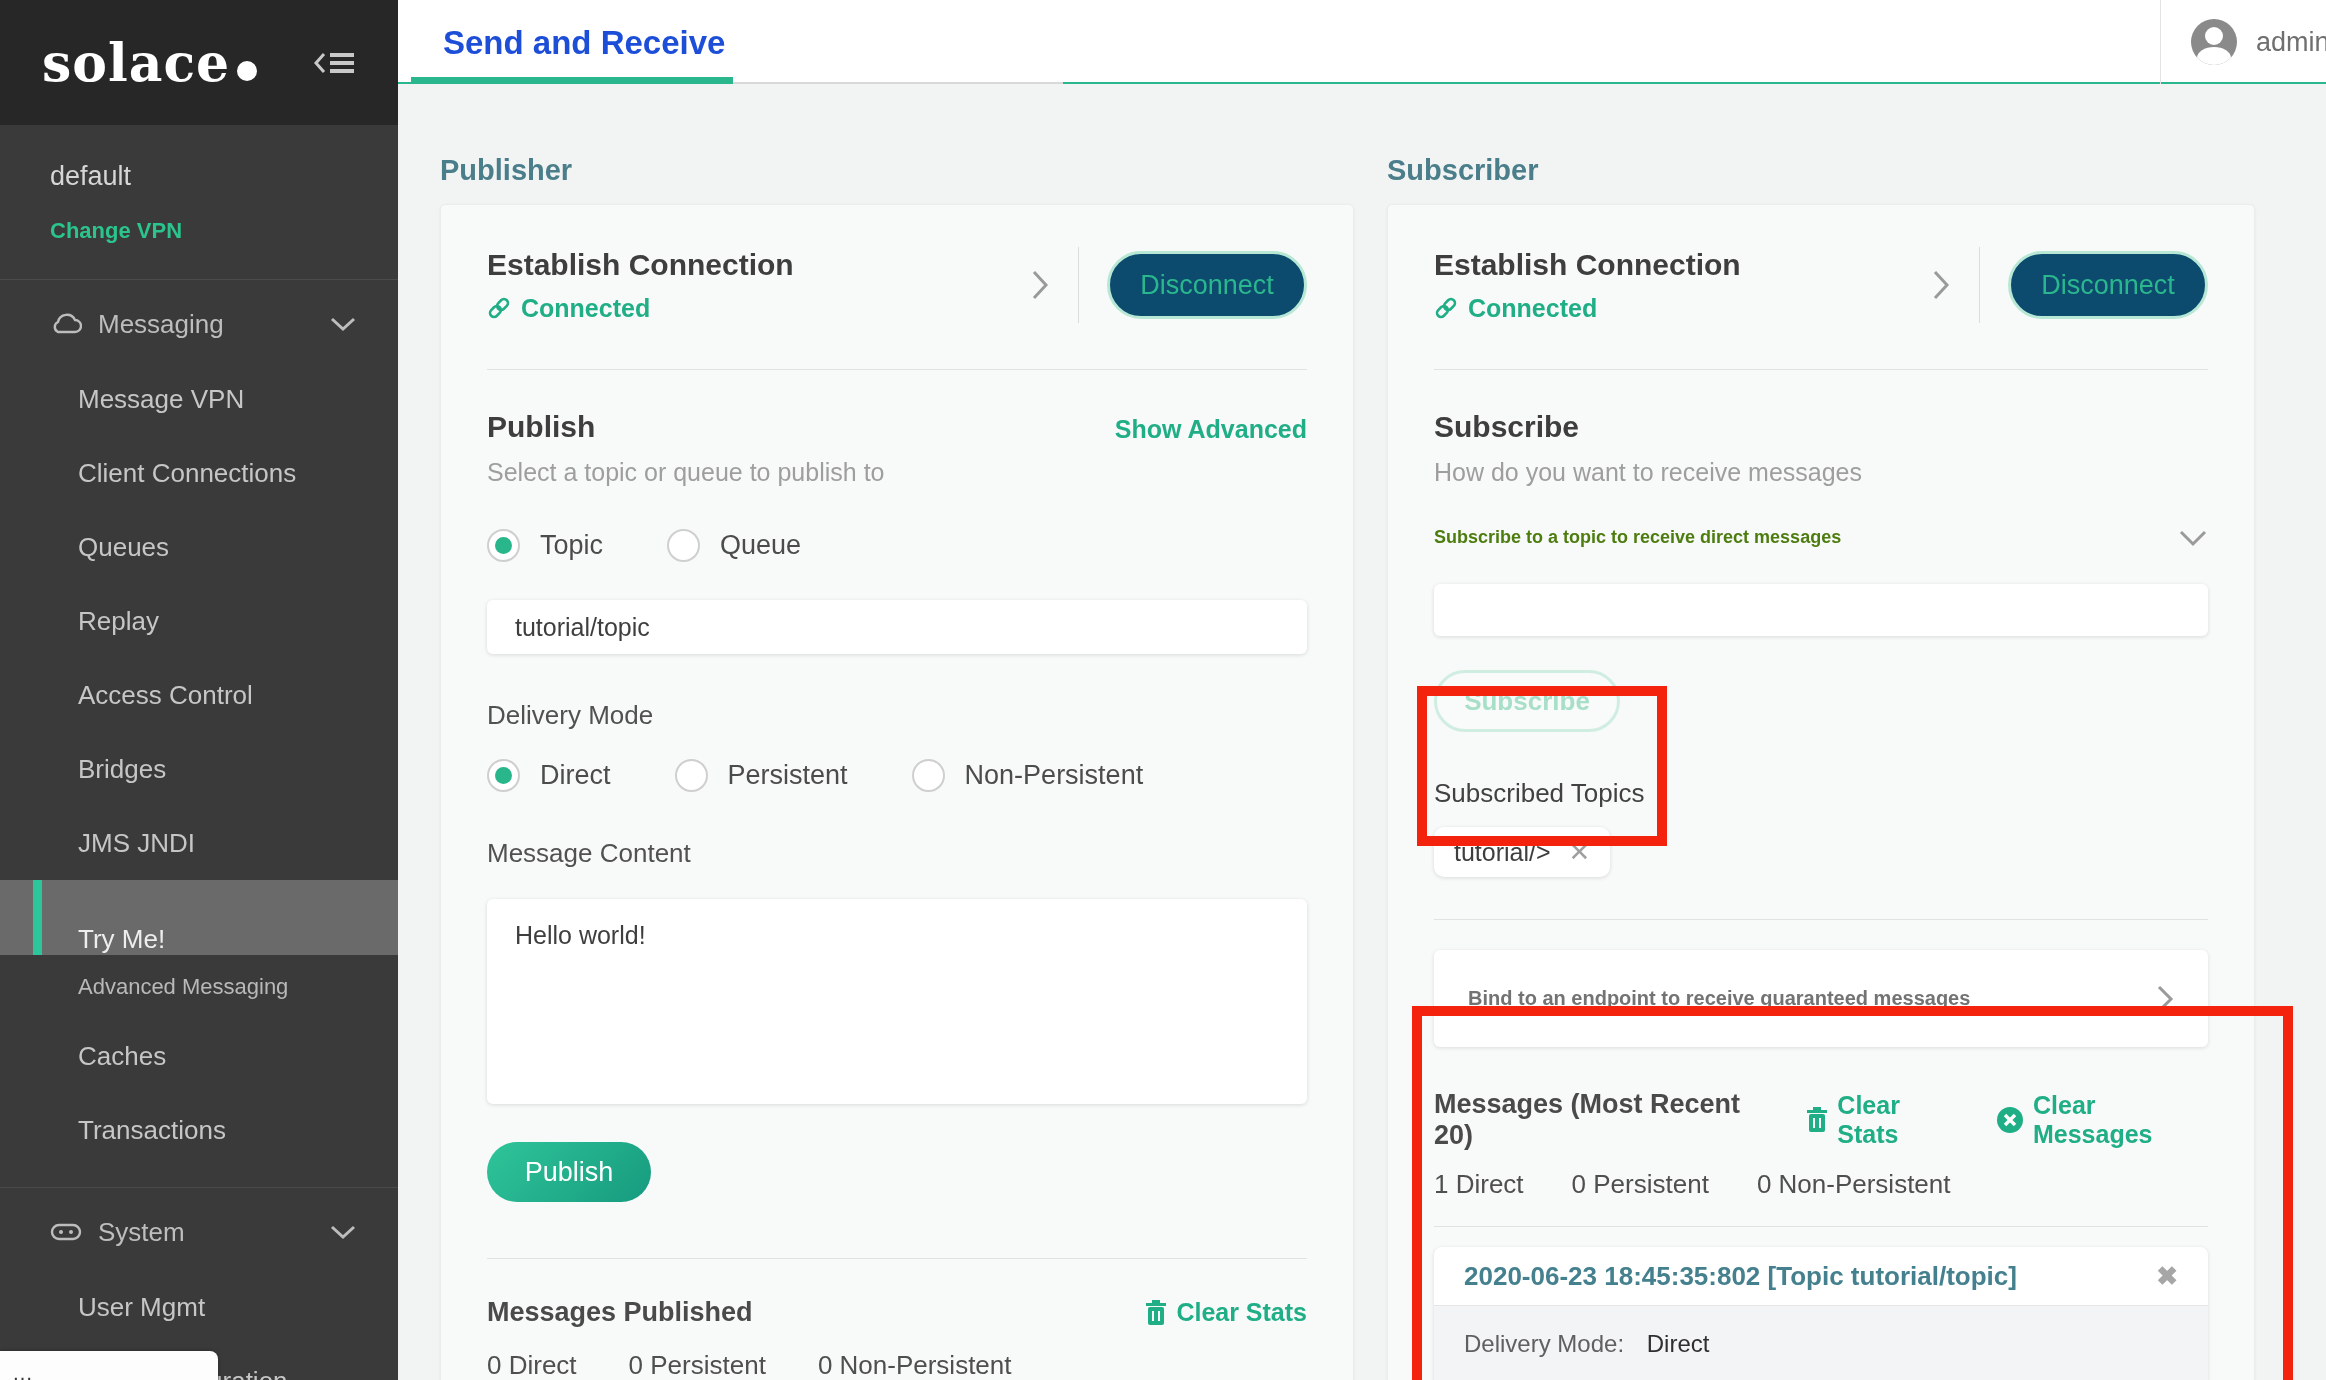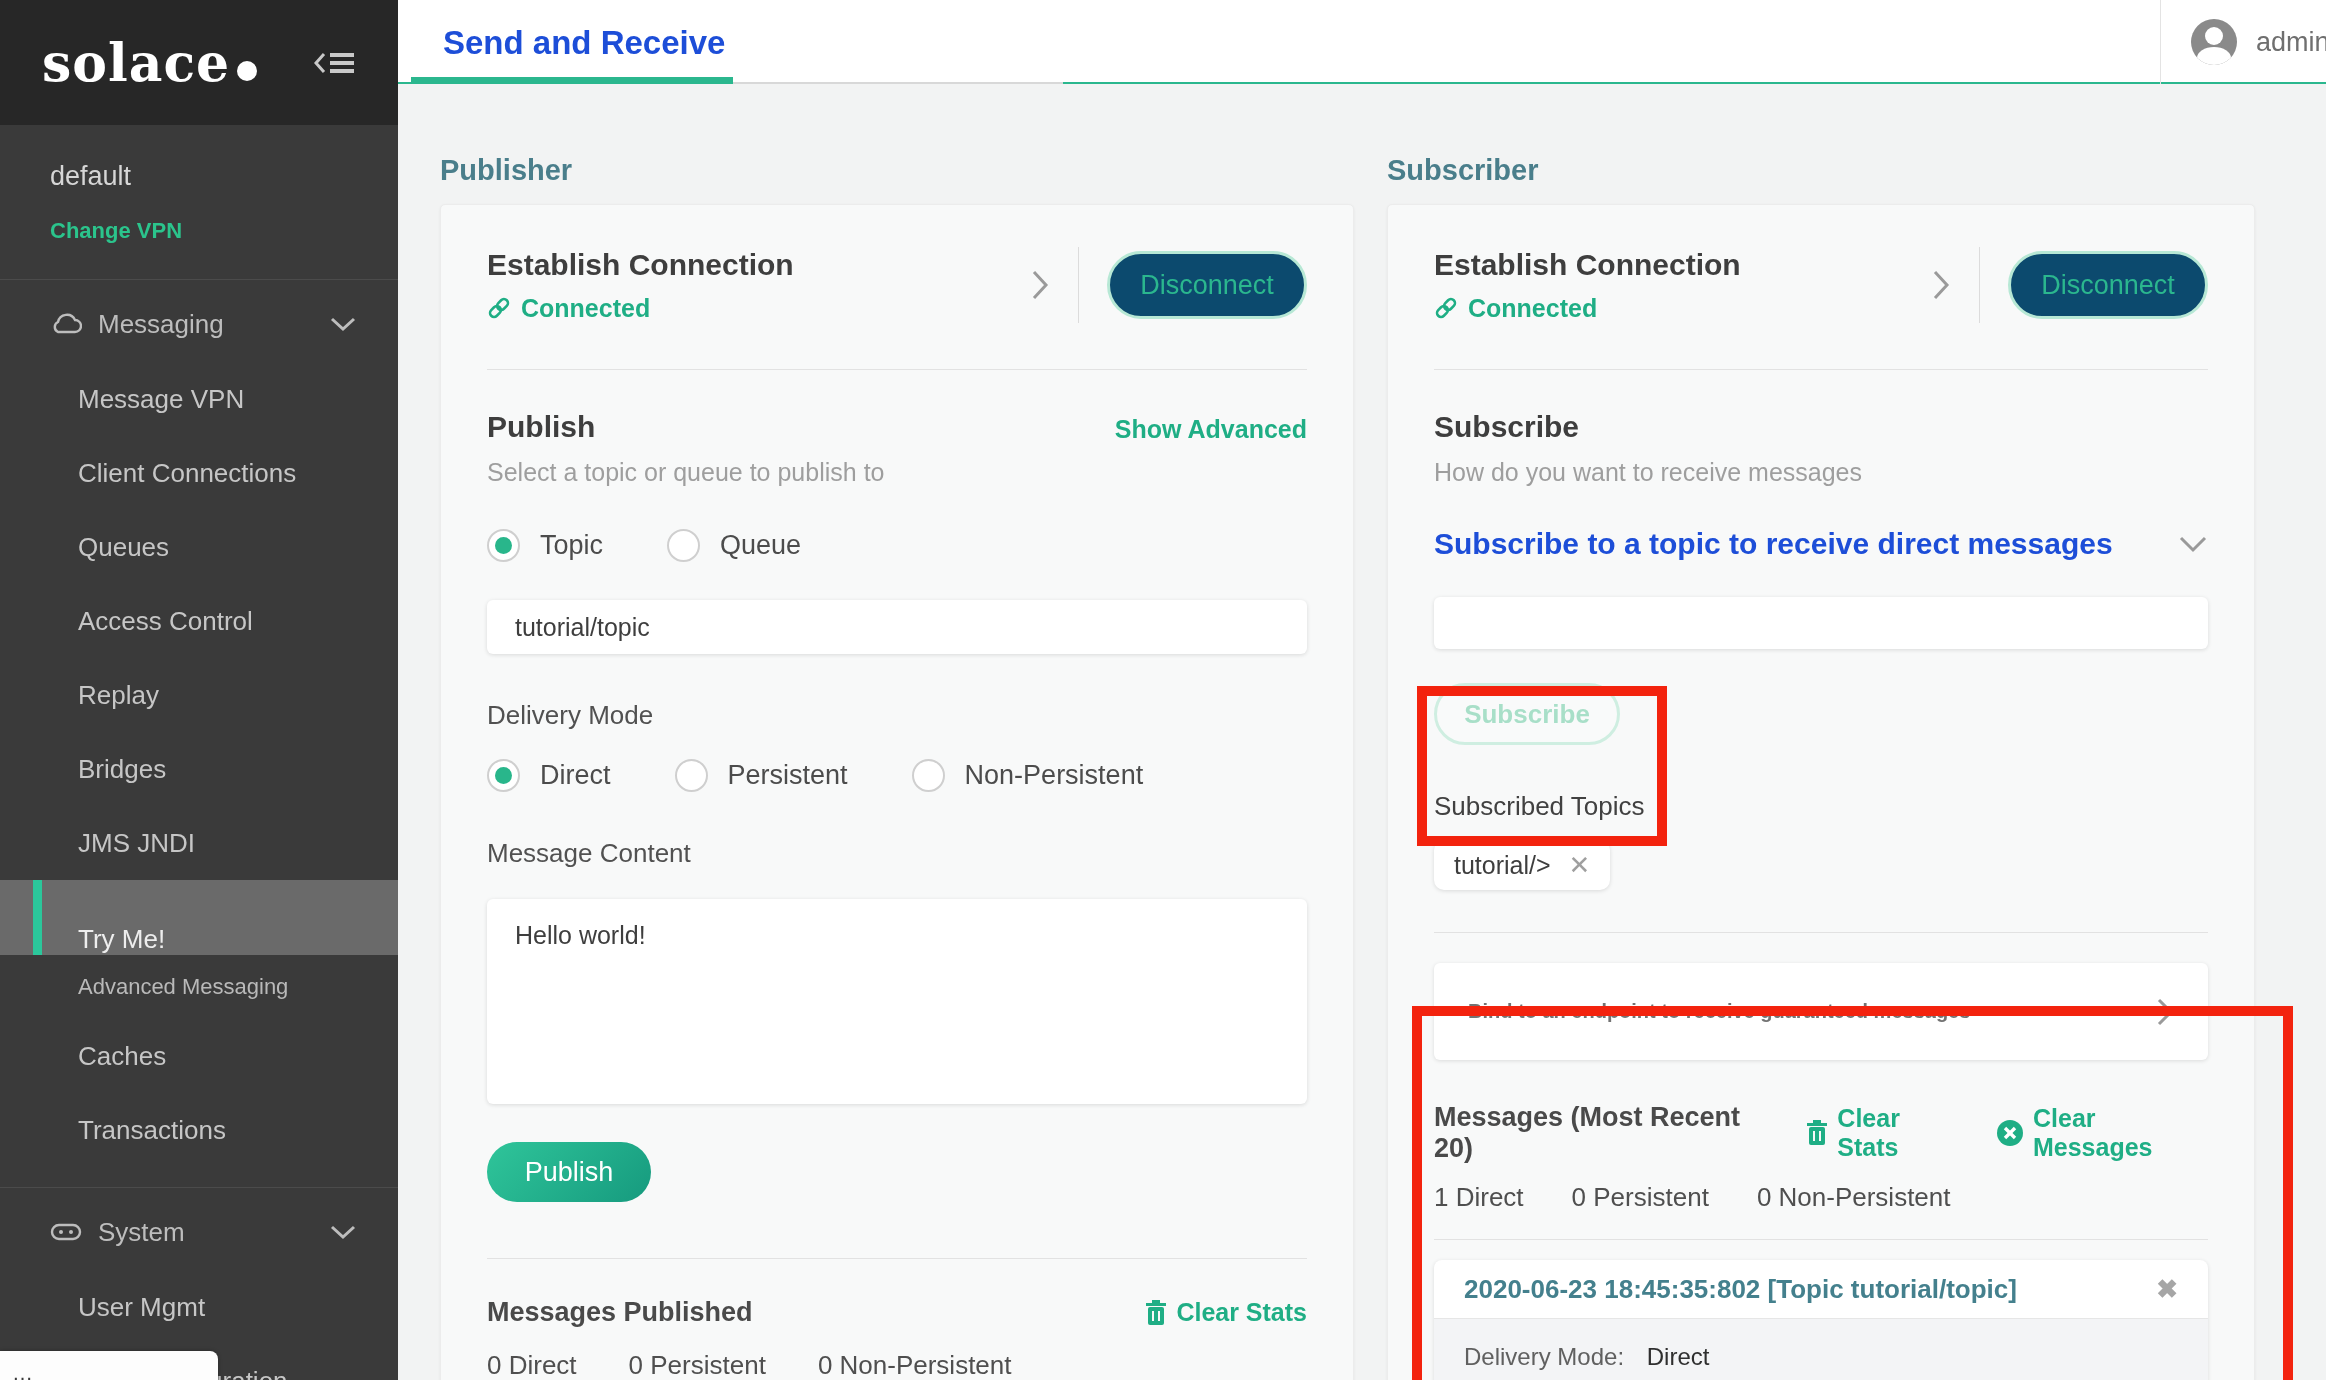--- a/index.html
+++ b/index.html
@@ -70,21 +70,21 @@
   .lbl { margin-top:46px; font-size:26px; color:#515151; }
   .textarea { display:block; width:100%; height:205px; margin-top:30px; border:0; border-radius:6px; background:#fff; box-shadow:0 1px 4px rgba(0,0,0,.13); font-size:25px; font-family:inherit; color:#3e3e3e; padding:22px 28px; resize:none; outline:none; }
   .btn-publish { margin-top:38px; width:164px; height:60px; border:0; border-radius:30px; background:linear-gradient(135deg,#2fc59a 0%,#169a7e 100%); color:#fff; font-size:27px; font-family:inherit; cursor:pointer; }
   .stats-head { display:flex; justify-content:space-between; align-items:center; margin-top:38px; }
   .stats-title { font-size:27px; font-weight:bold; color:#4a4a4a; }
   .stats-row { display:flex; margin-top:22px; font-size:26px; color:#4f4f4f; }
   .stats-row span { margin-right:52px; }
 
   
   .drop-row { display:flex; justify-content:space-between; align-items:center; margin-top:40px; }
-  .drop-label { font-size:30px; font-weight:bold; color:#1d4ed8; }
+  .drop-label { font-size:18px; font-weight:bold; color:#4d7c0f; }
   .btn-subscribe { margin-top:34px; width:186px; height:62px; border:3px solid #cfeee1; border-radius:31px; background:#f9fafa; color:#a8dfc8; font-size:26px; font-weight:bold; font-family:inherit; cursor:pointer; }
   .topics-label { margin-top:46px; font-size:26px; color:#414141; }
   .chip { display:inline-flex; align-items:center; margin-top:18px; height:50px; background:#fff; border-radius:10px; box-shadow:0 1px 4px rgba(0,0,0,.13); padding:0 20px; }
   .chip .chip-txt { font-size:25px; color:#3e3e3e; }
   .chip .chip-x { margin-left:18px; font-size:26px; color:#9f9f9f; cursor:pointer; }
   .bind-card { margin-top:30px; height:97px; background:#fff; border-radius:6px; box-shadow:0 1px 4px rgba(0,0,0,.12); display:flex; align-items:center; justify-content:space-between; padding:0 34px; cursor:pointer; }
   .bind-card span { font-size:20px; font-weight:bold; color:#737373; }
   .msg-head { display:flex; justify-content:space-between; align-items:center; margin-top:42px; }
   .msg-title { font-size:27px; font-weight:bold; color:#4a4a4a; }
   .msg-links { display:flex; align-items:center; }
@@ -143,24 +143,24 @@
     <div class="nav-item">
         <span>Message VPN</span>
       </div>
     <div class="nav-item">
         <span>Client Connections</span>
       </div>
     <div class="nav-item">
         <span>Queues</span>
       </div>
     <div class="nav-item">
+        <span>Replay</span>
+      </div>
+    <div class="nav-item">
         <span>Access Control</span>
-      </div>
-    <div class="nav-item">
-        <span>Replay</span>
       </div>
     <div class="nav-item">
         <span>Bridges</span>
       </div>
     <div class="nav-item">
         <span>JMS JNDI</span>
       </div>
     <div class="nav-item sel">
         <span class="selbar"></span>
         <span>Try Me!</span>

